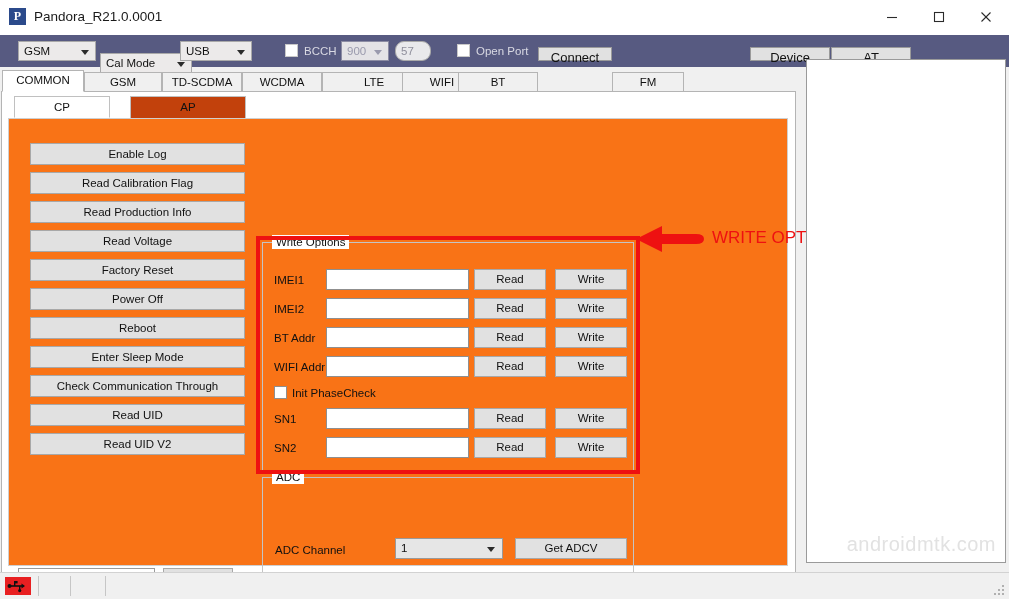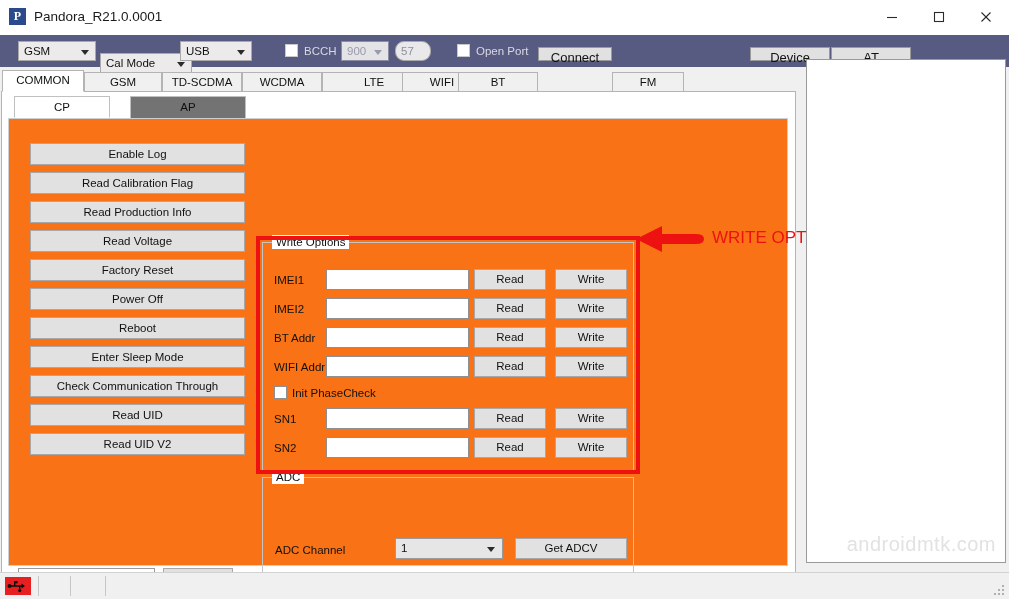--- a/index.html
+++ b/index.html
@@ -150,21 +150,21 @@
     border: 1px solid #b4b4b4;
     box-sizing: border-box;
   }
   #subtabstrip {
     position: absolute; left: 6px; top: 4px;
     width: 780px; height: 22px;
     border-bottom: 1px solid #c0c0c0;
   }
   .stab {
     position: absolute; top: 0; height: 22px;
-    background: #737373;
+    background: #c2410c;
     border: 1px solid #c0c0c0;
     border-bottom: none;
     box-sizing: border-box;
     font-size: 11.5px; color: #111;
     text-align: center; line-height: 20px;
     cursor: default;
   }
   .stab.active { background: #ffffff; border-bottom: 1px solid #ffffff; }
 
   #inner-panel {

